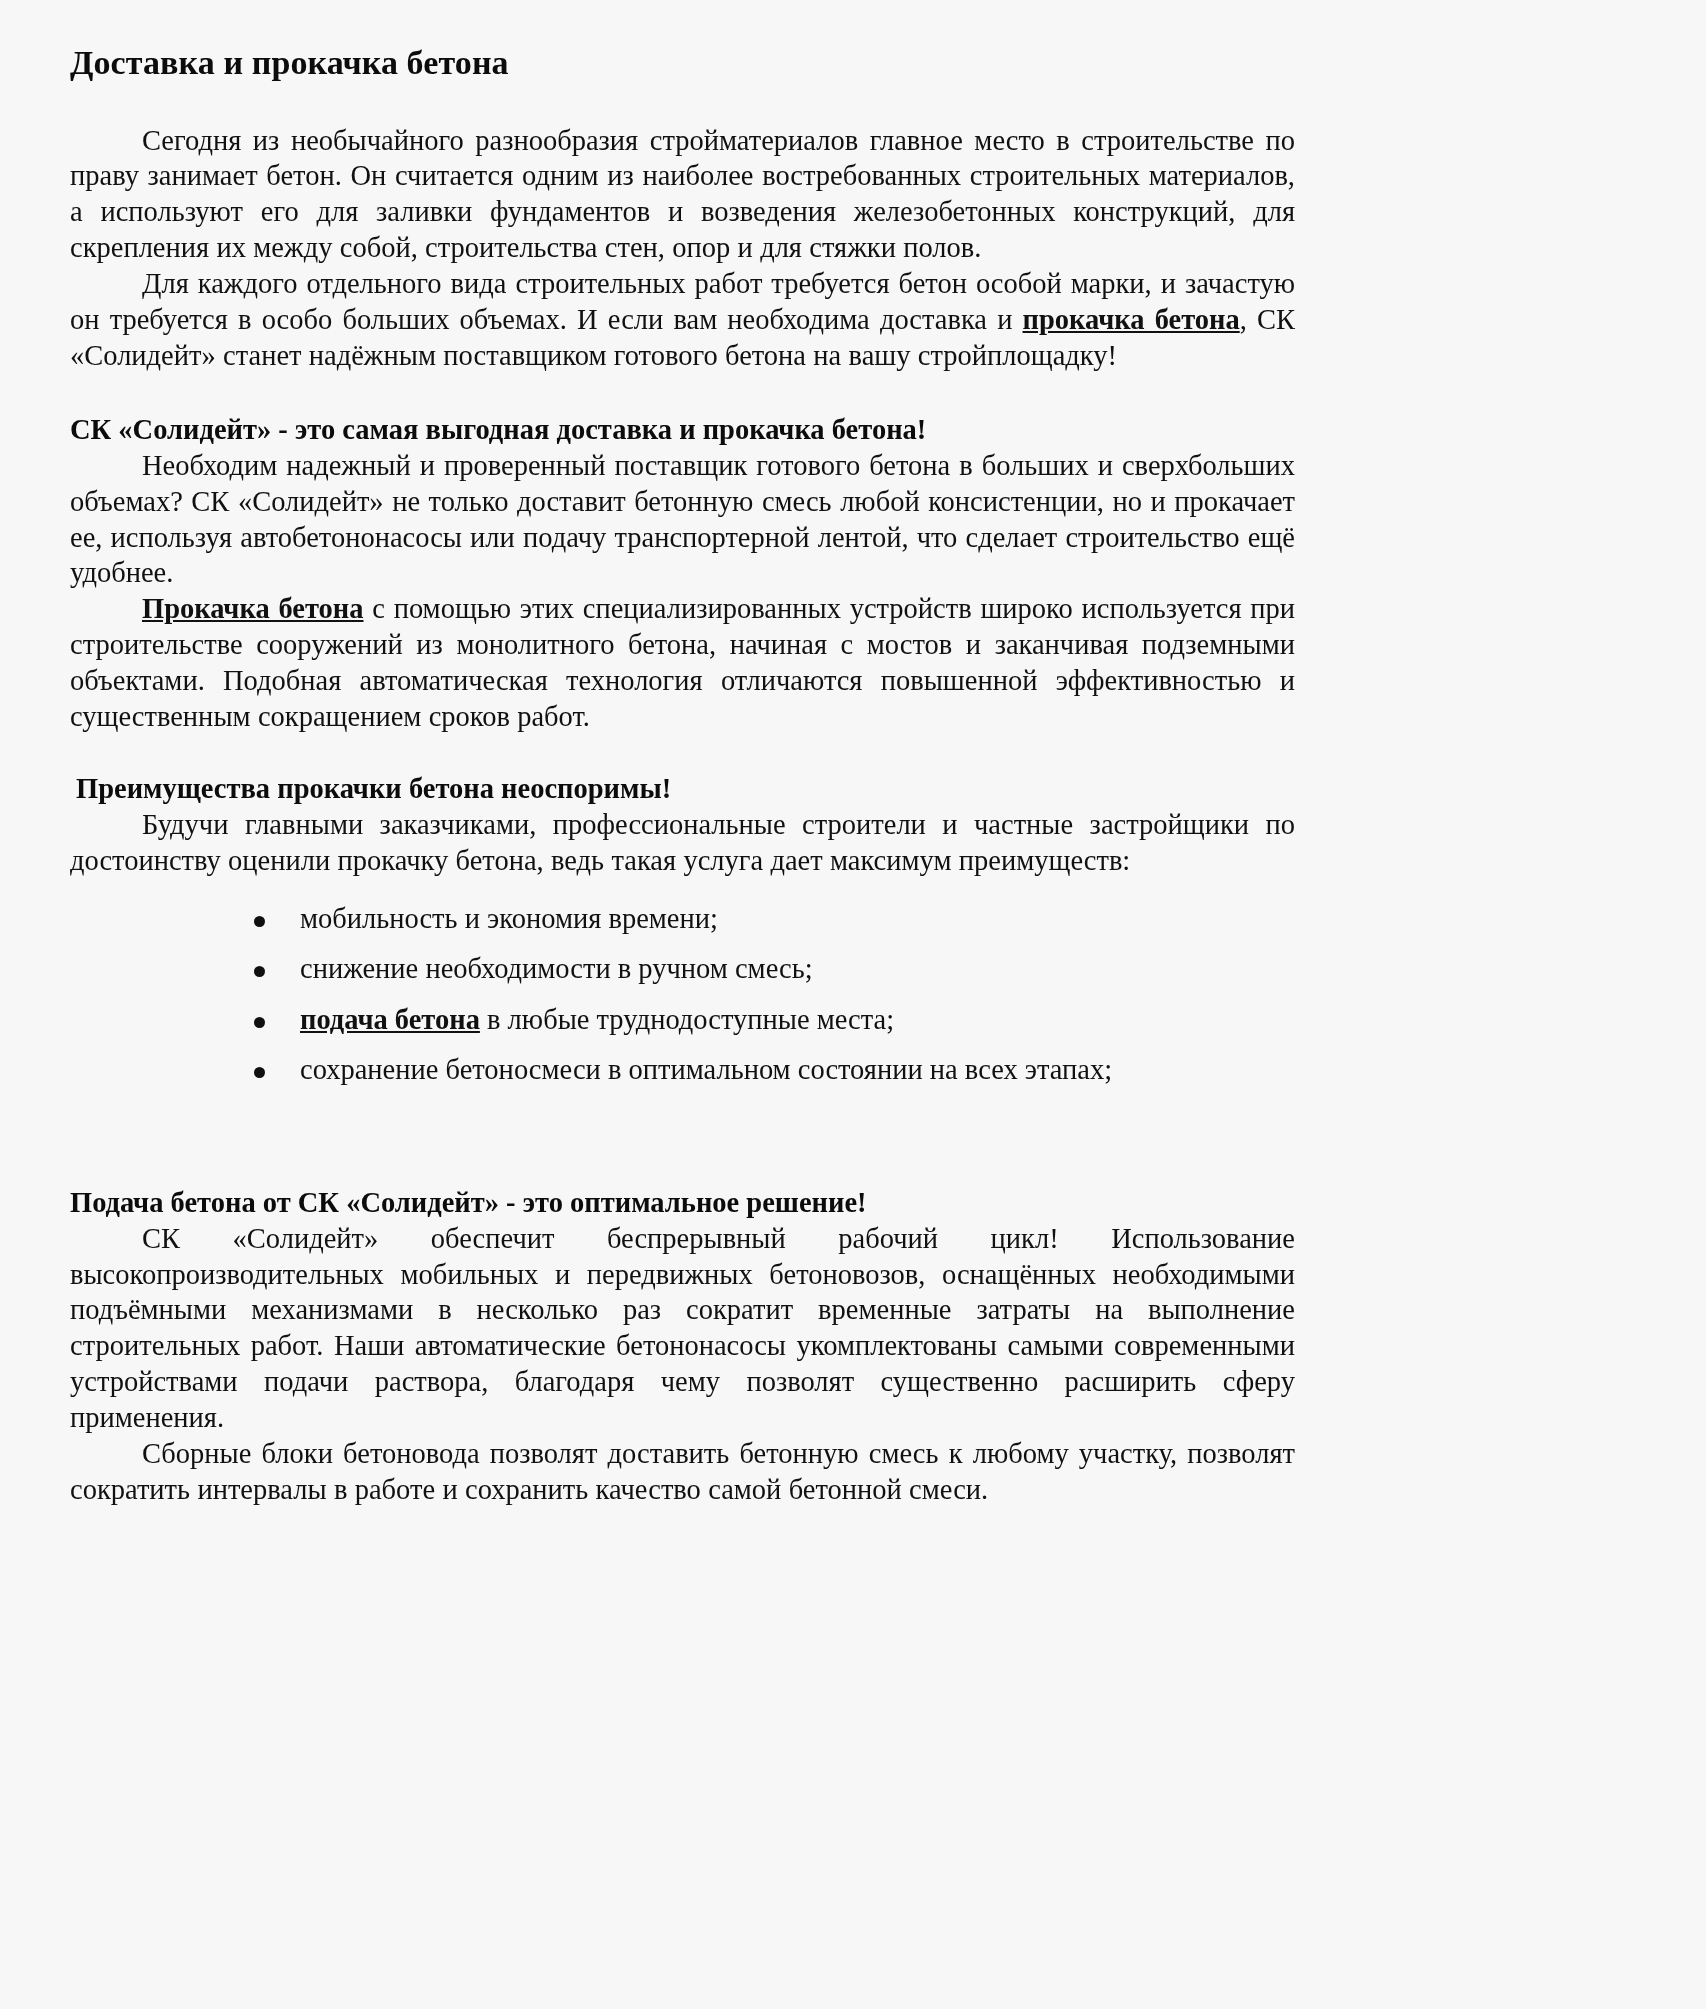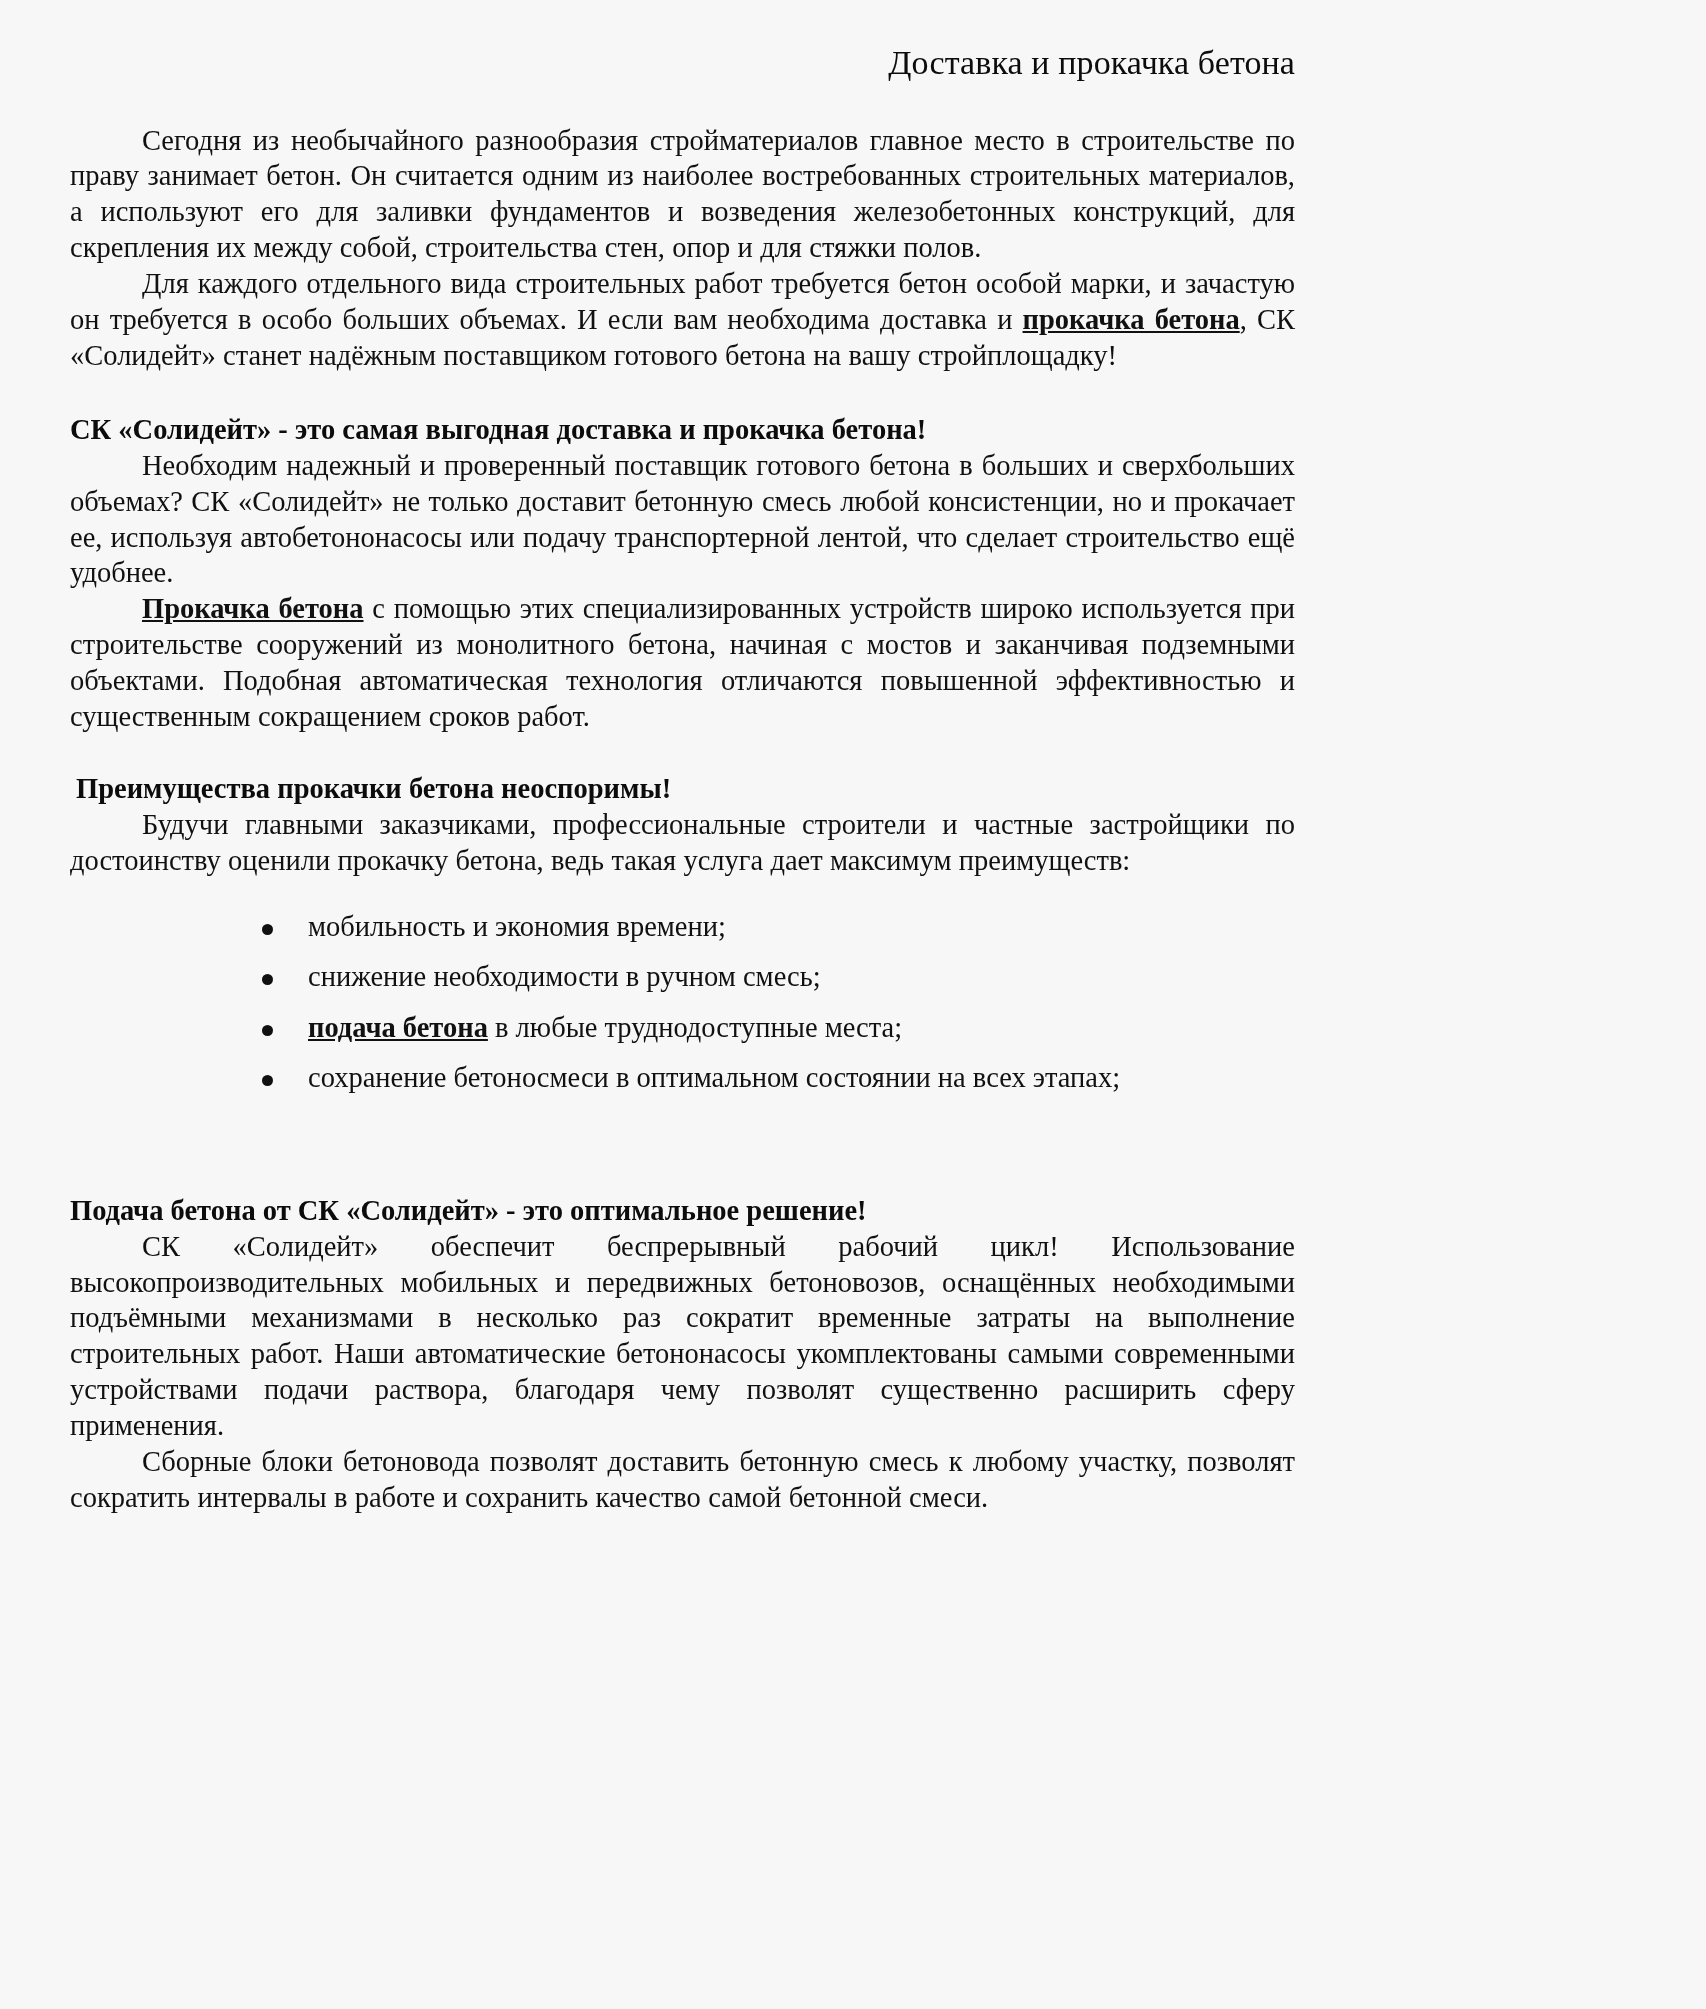--- a/index.html
+++ b/index.html
@@ -26,26 +26,25 @@
 
   .content {
     position: absolute;
     left: 70px;
     top: 42px;
     width: 1225px;
   }
 
   h1.doc-title {
     font-size: 34px;
-    font-weight: normal;
+    font-weight: bold;
     line-height: 1.25;
     margin: 0 0 38px 0;
     letter-spacing: 0.1px;
     color: #0c0c0c;
-    text-align: right;
   }
 
   p.body-par {
     font-size: 28.5px;
     line-height: 1.26;
     margin: 0;
     text-align: justify;
     text-indent: 72px;
     color: #111;
     -webkit-hyphens: none;
@@ -71,21 +70,21 @@
     margin-top: 22px;
     margin-left: 6px;
   }
 
   .gap-small { height: 14px; }
   .gap-med { height: 26px; }
   .gap-large { height: 54px; }
 
   ul.benefits {
     list-style: none;
-    margin: 8px;
+    margin: 0;
     padding: 0;
   }
 
   ul.benefits li {
     position: relative;
     font-size: 28.5px;
     line-height: 1.0;
     padding: 0 0 0 60px;
     margin: 0 0 22px 0;
     margin-left: 170px;

